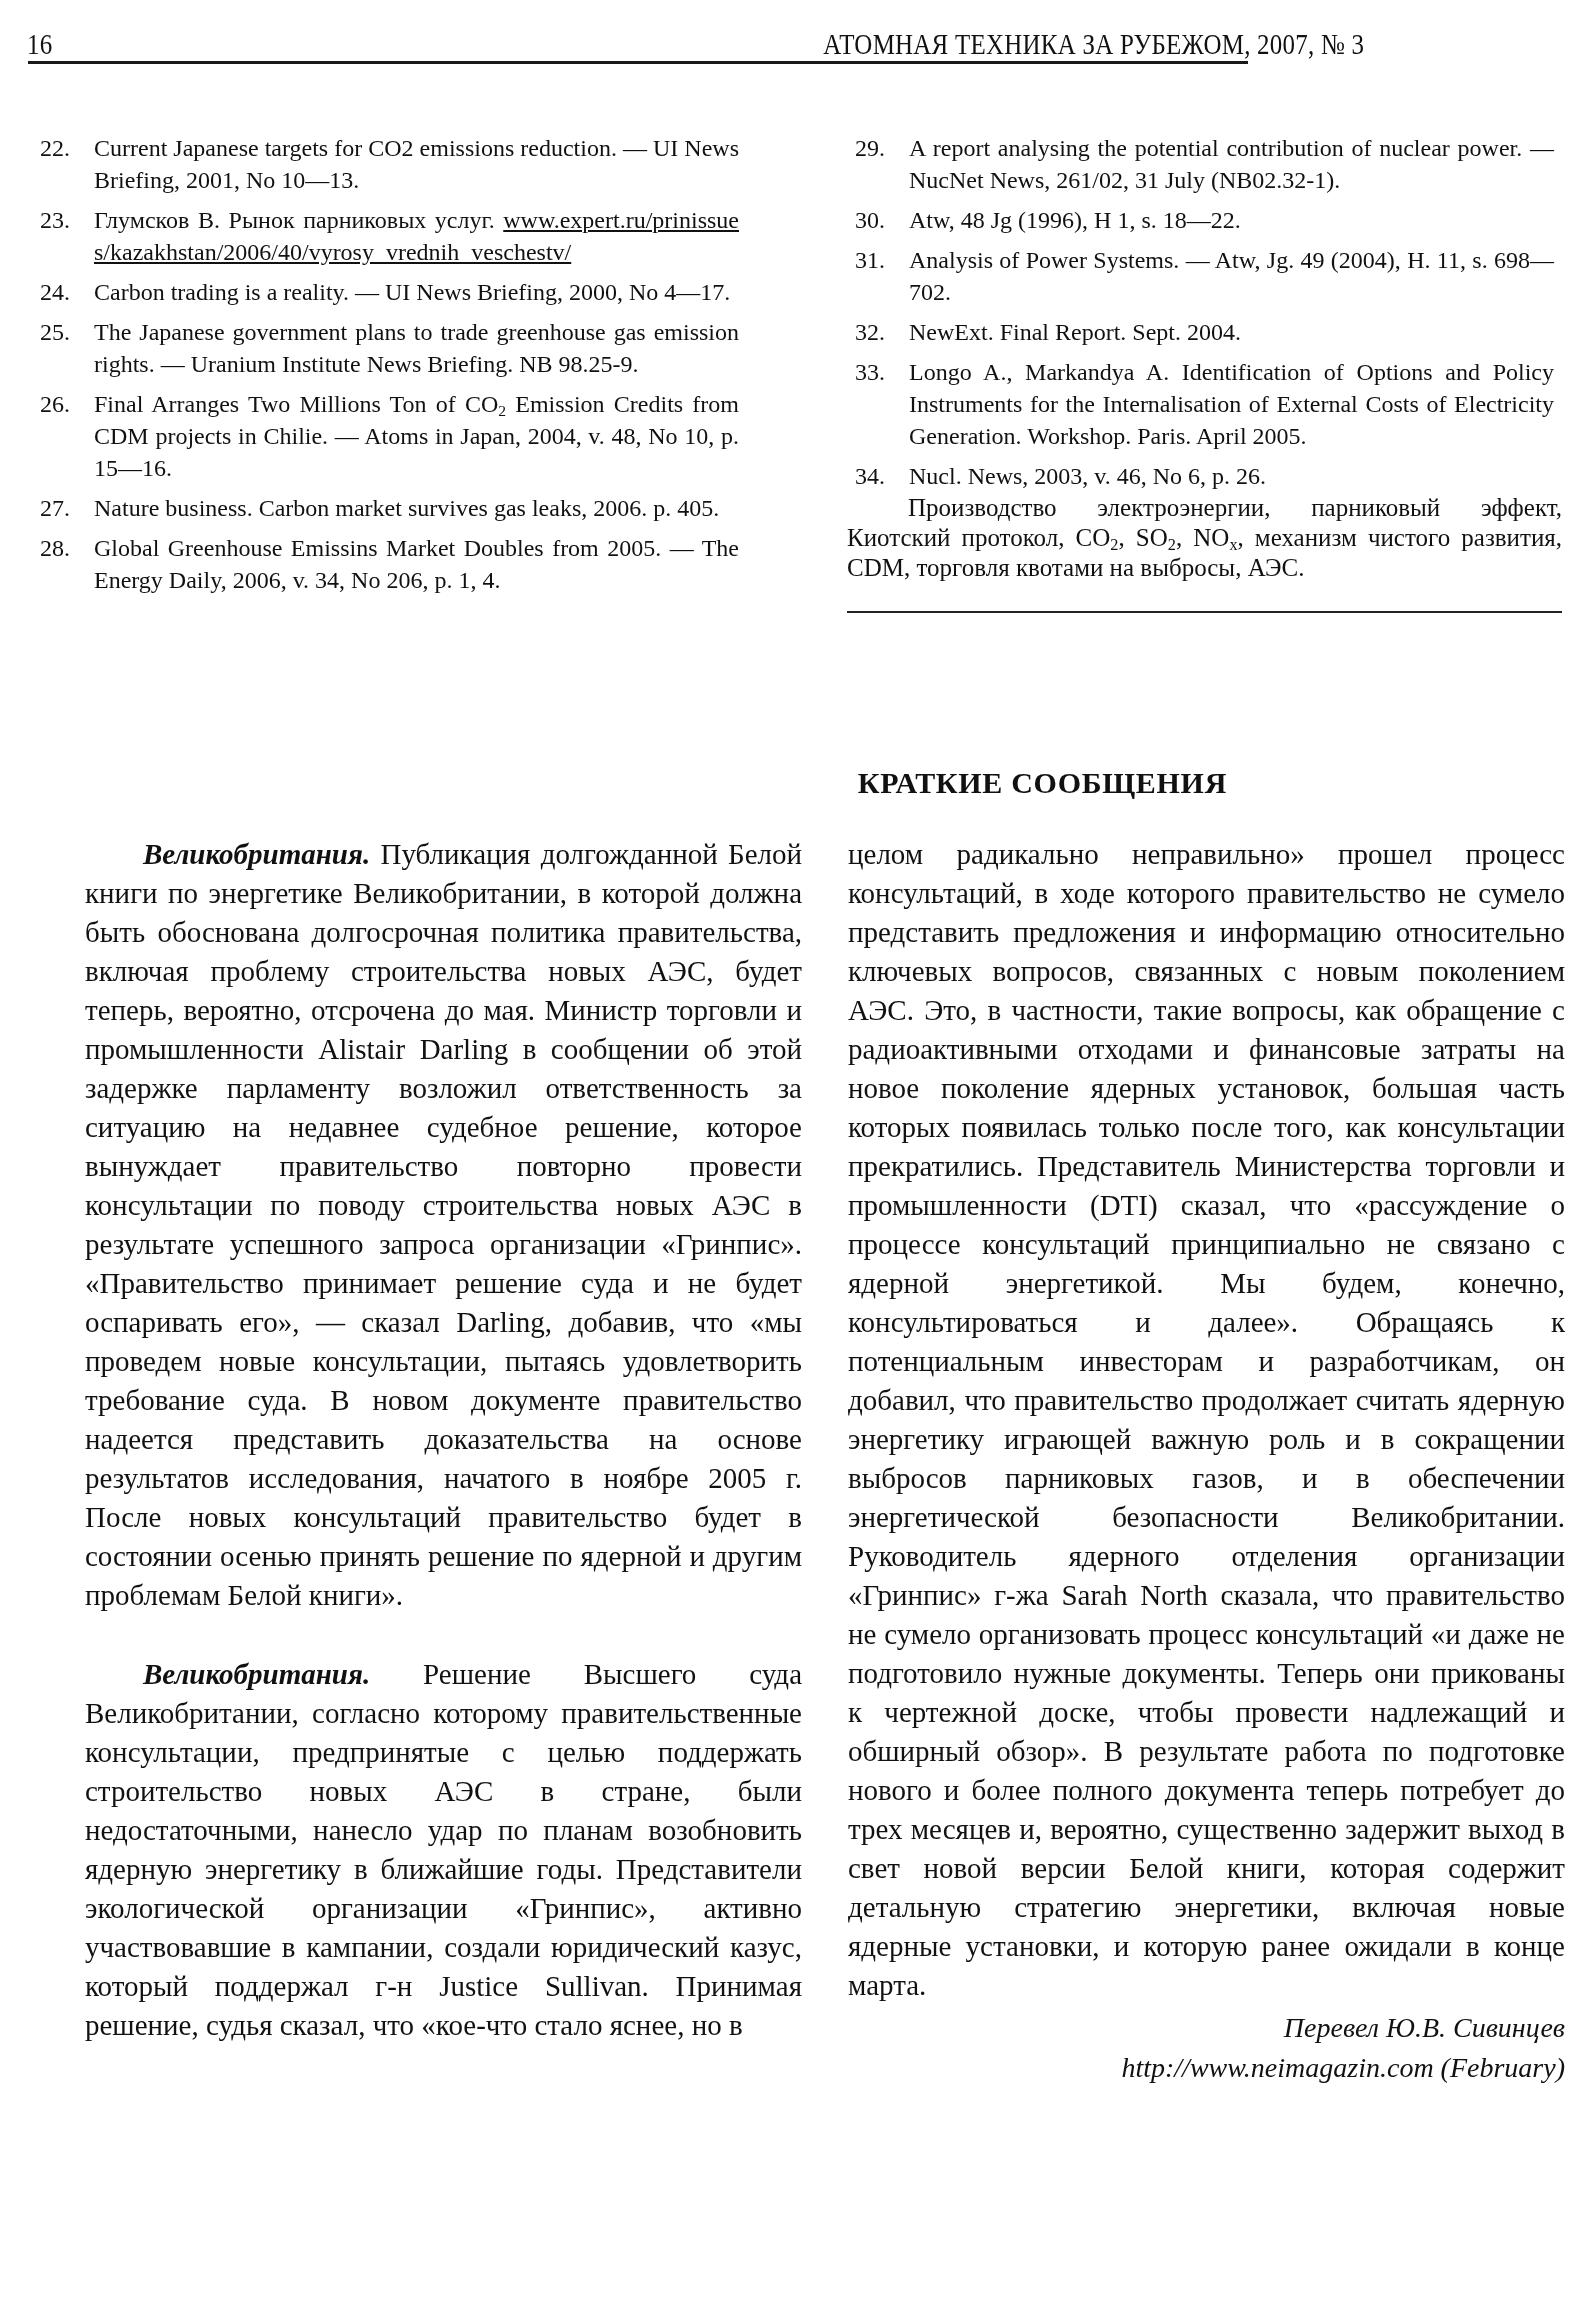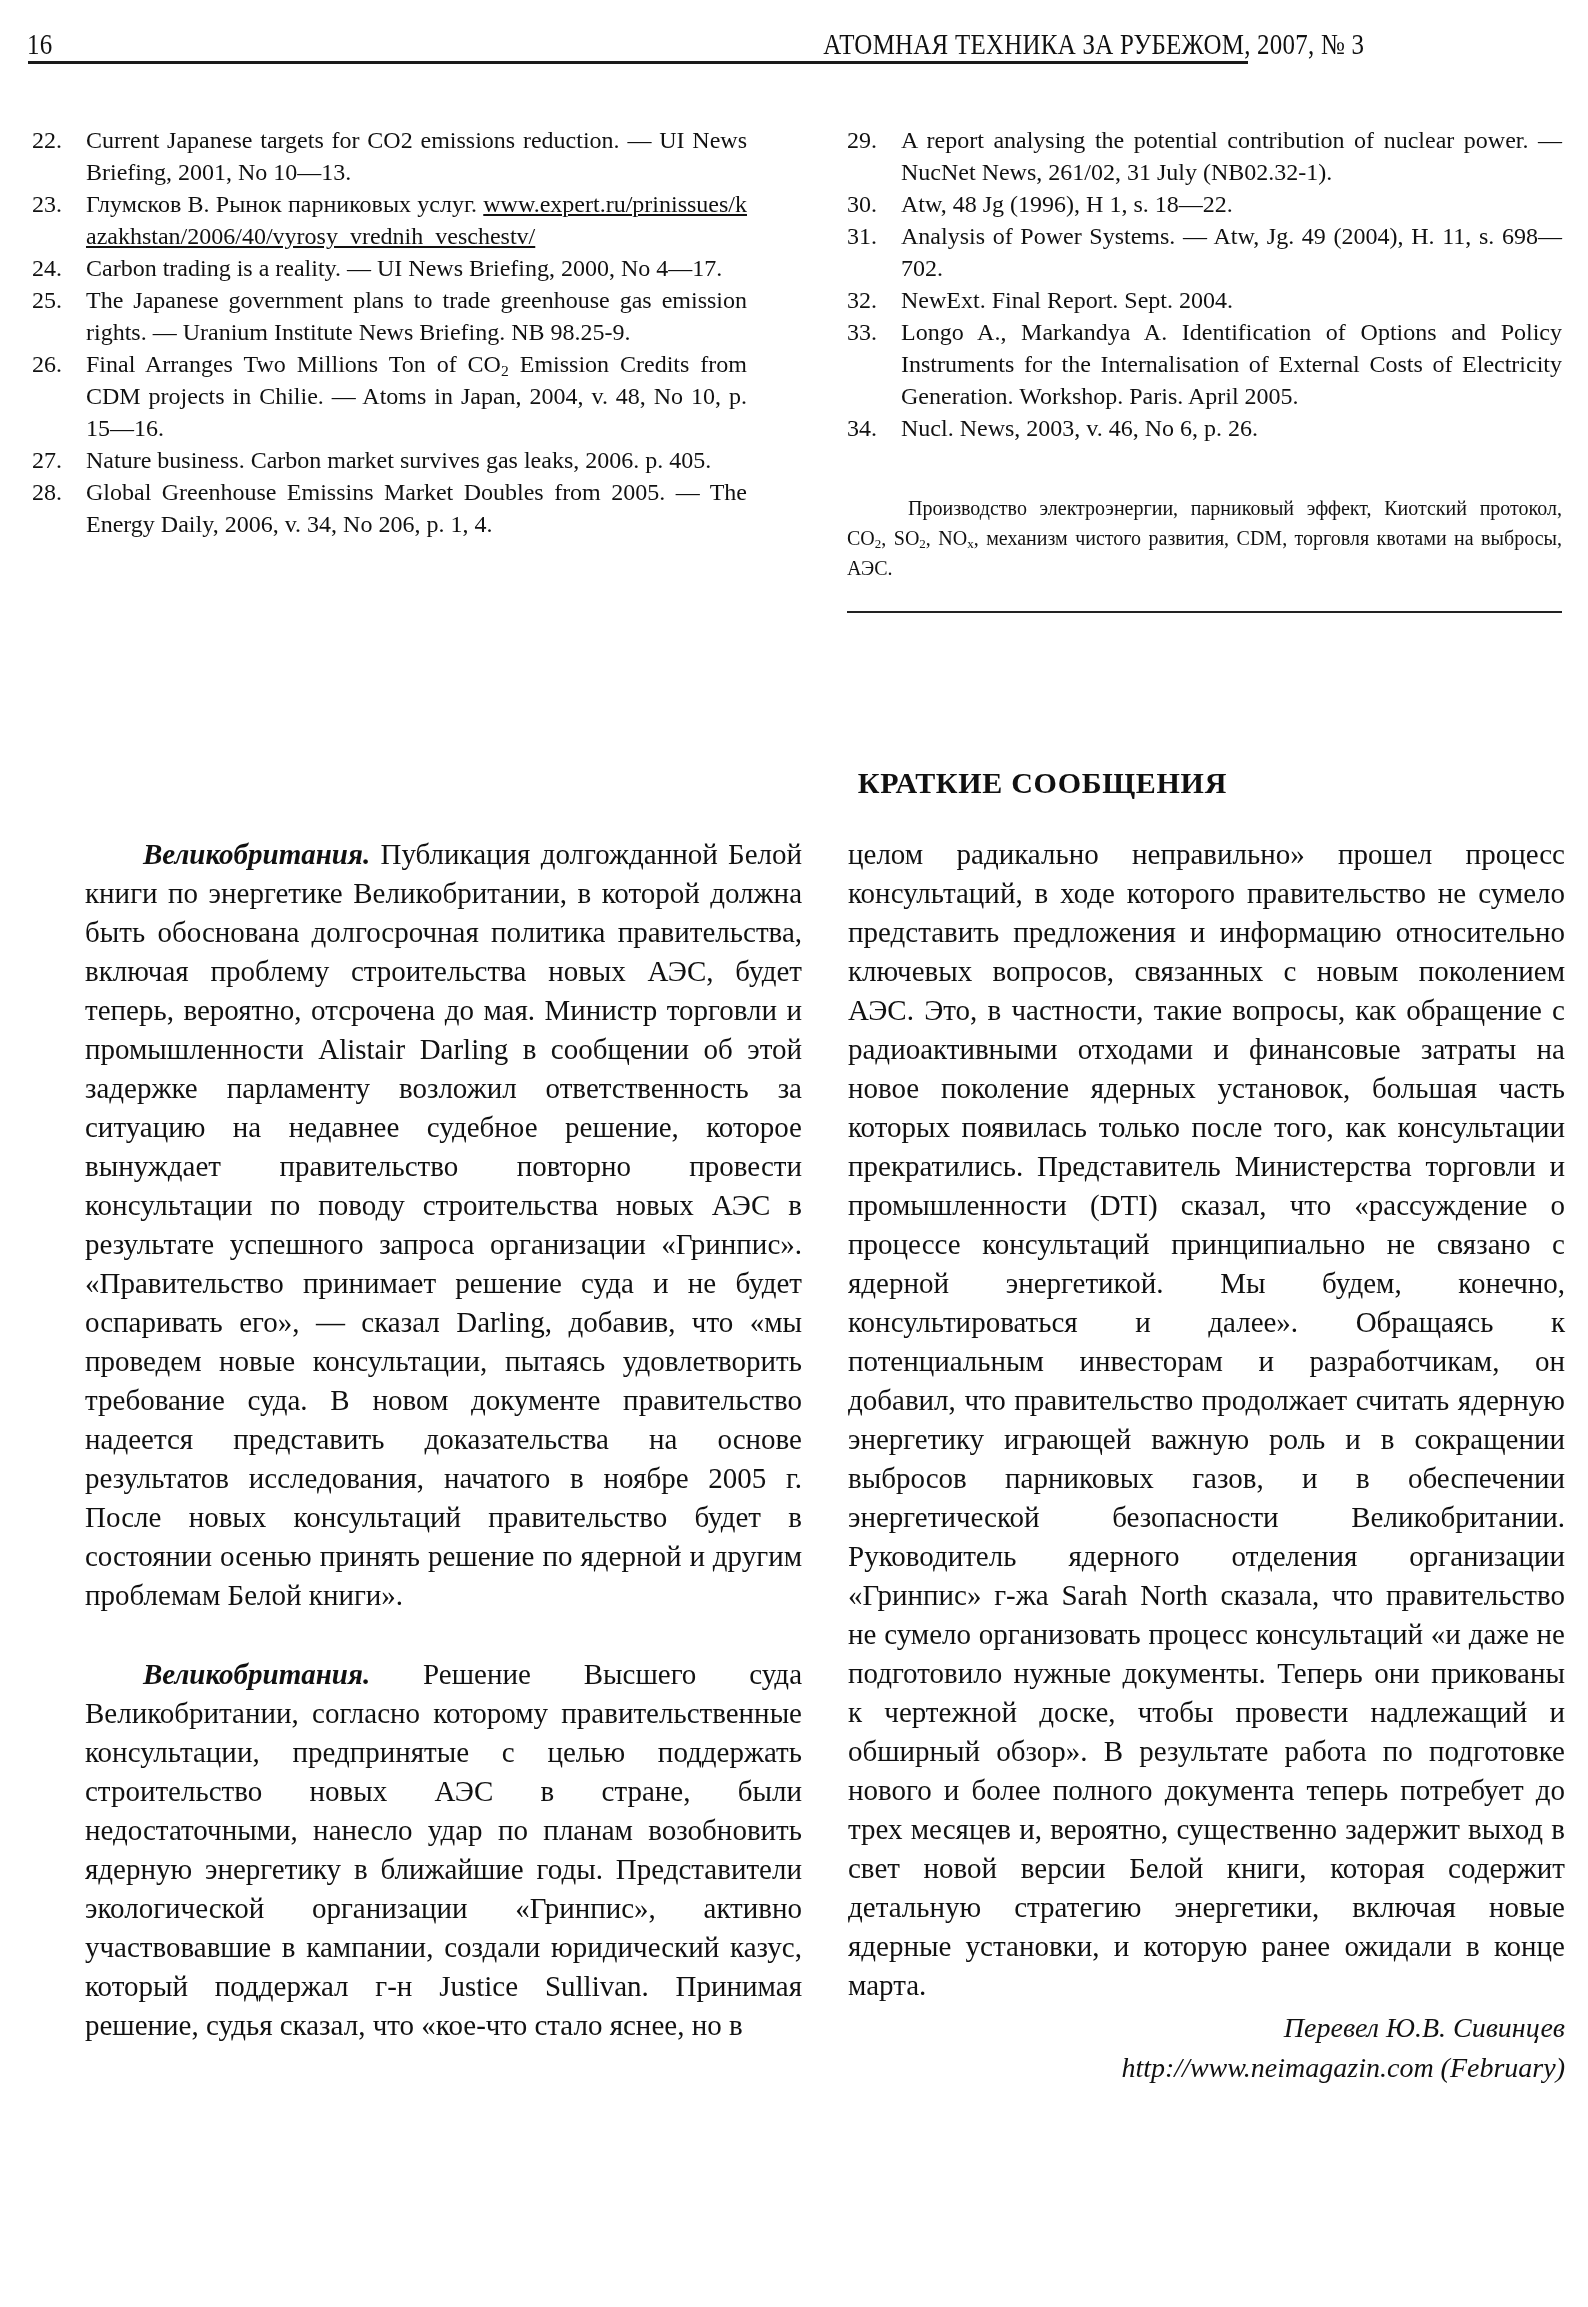--- a/index.html
+++ b/index.html
@@ -18,34 +18,34 @@
   }
   .header-rule {
     position: absolute; left: 28px; right: 12px; top: 61px; height: 3.3px; background: #1a1a1a;
   }
 
   
   .refs { position: absolute; top: 124px; margin: 0; padding: 0; list-style: none; }
   .refs.left { left: 32px; width: 715px; }
   .refs.right { left: 847px; width: 715px; }
   .ref {
-    display: flex; font-size: 24px; line-height: 32px; margin: 0;
+    display: flex; font-size: 24px; line-height: 32px; margin: 8px;
   }
   .ref-num { width: 54px; flex: 0 0 54px; }
   .ref-text { flex: 1; text-align: justify; }
   .ref-text a, .ref-link { color: #111; text-decoration: underline; }
   sub { font-size: 0.65em; vertical-align: -0.25em; line-height: 0; }
 
   
   .keywords { position: absolute; left: 847px; top: 490px; width: 715px; }
   .kw-title-row { display: flex; align-items: center; font-size: 22.5px; line-height: 30px; }
   .kw-line { flex: 1; height: 1.3px; background: #222; }
   .kw-title { padding: 0 2.6px; letter-spacing: 6px; }
   .kw-body {
-    font-size: 20px; line-height: 30px; text-align: justify; text-indent: 61px; margin-top: 2.6px;
+    font-size: 25px; line-height: 30px; text-align: justify; text-indent: 61px; margin-top: 2.6px;
   }
   .kw-bottom-rule { margin-top: 28px; height: 2px; background: #222; }
 
   
   .section-heading {
     position: absolute; right: 33px; top: 766px; font-size: 30px; font-weight: bold; letter-spacing: 0.7px;
   }
 
   
   .col { position: absolute; top: 835px; width: 717px; font-size: 29px; line-height: 39px; }

